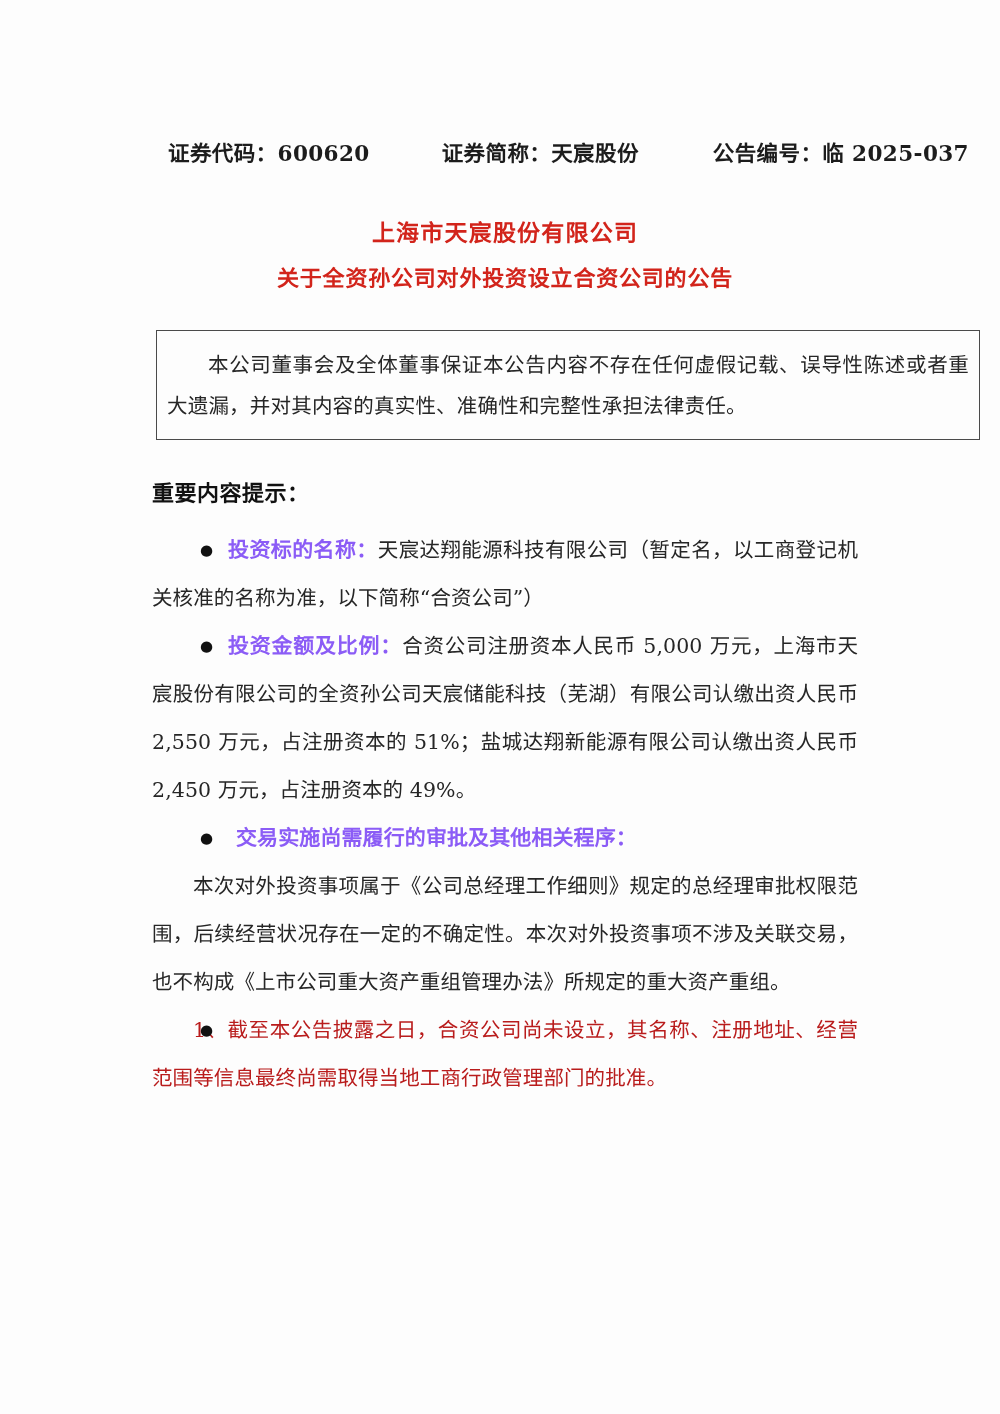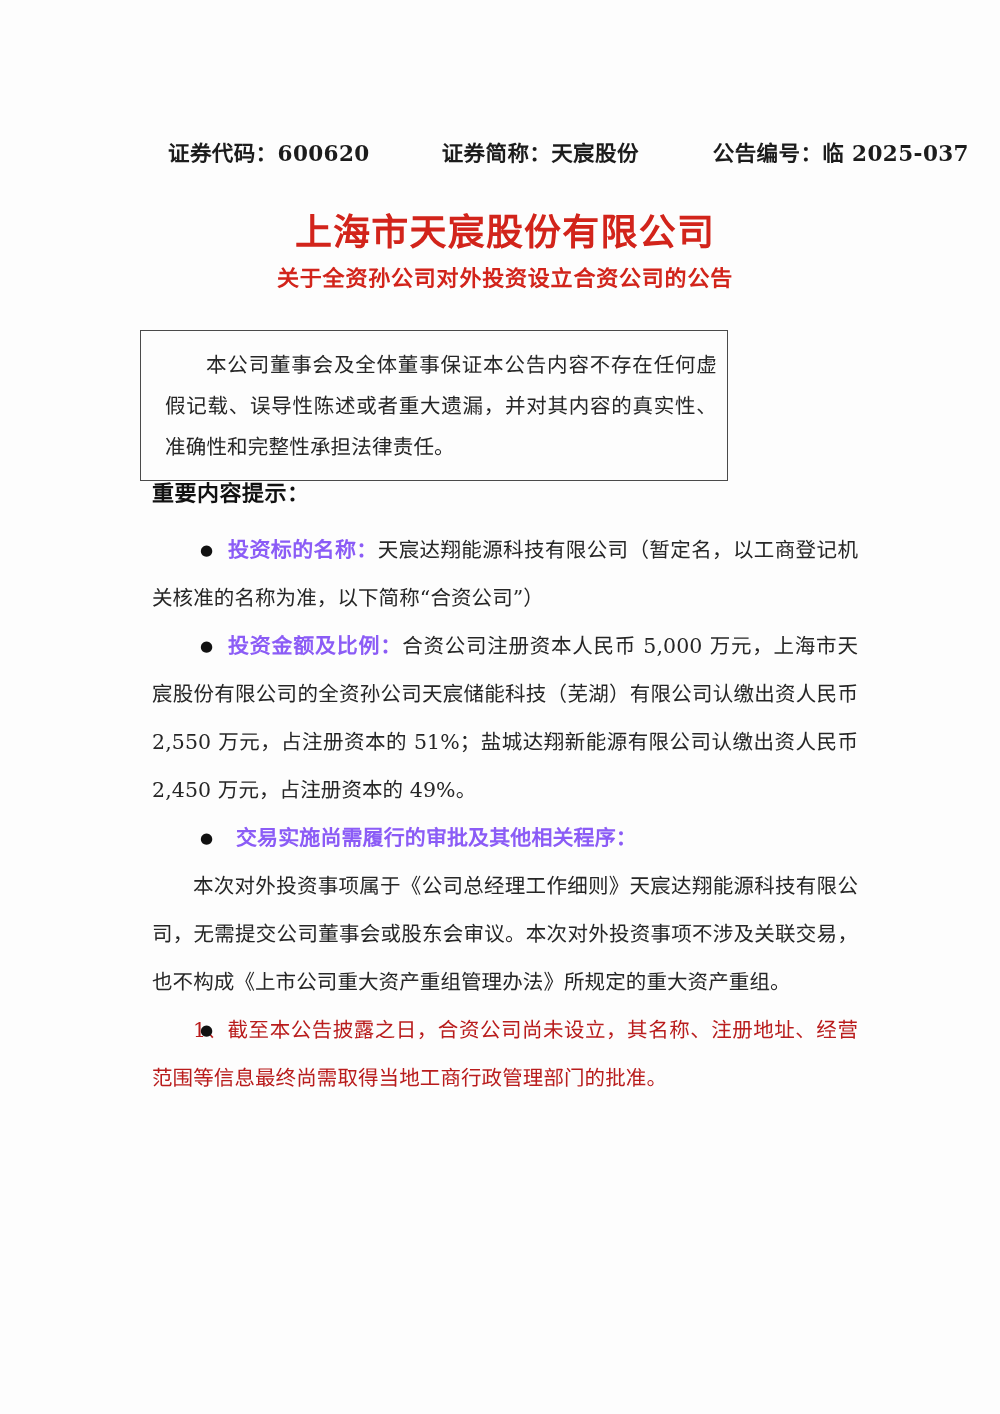--- a/index.html
+++ b/index.html
@@ -52,40 +52,40 @@
   .title-block {
     position: absolute;
     left: 152px;
     top: 210px;
     width: 706px;
     text-align: center;
   }
   .title-line {
     color: #d2241b;
     font-weight: bold;
-    font-size: 37px;
+    font-size: 23px;
     line-height: 46px;
     letter-spacing: 1.2px;
     font-family: "DejaVu Sans", "Liberation Sans", sans-serif;
     white-space: nowrap;
   }
   .title-line.line2 {
     font-size: 22px;
     letter-spacing: 0.8px;
   }
 
   
   .disclaimer-box {
     position: absolute;
-    left: 140px;
+    left: 156px;
     top: 330px;
-    width: 588px;
+    width: 824px;
     box-sizing: border-box;
     border: 1.4px solid #4a4a4a;
-    padding: 14px 10px 12px 24px;
+    padding: 14px 10px 12px 10px;
   }
   .disclaimer-text {
     font-size: 20.5px;
     line-height: 41px;
     text-indent: 2em;
     text-align: justify;
     text-justify: inter-ideograph;
     color: #262626;
     letter-spacing: 0.2px;
   }
@@ -193,21 +193,21 @@
     <div class="bullet-item">
       <span class="bullet-mark">●</span>
       <span class="bullet-lead">投资金额及比例：</span><span class="bullet-rest">合资公司注册资本人民币 5,000 万元，上海市天宸股份有限公司的全资孙公司天宸储能科技（芜湖）有限公司认缴出资人民币 2,550 万元，占注册资本的 51%；盐城达翔新能源有限公司认缴出资人民币 2,450 万元，占注册资本的 49%。</span>
     </div>
 
     <div class="bullet-item lead-only">
       <span class="bullet-mark">●</span>
       <span class="bullet-lead">交易实施尚需履行的审批及其他相关程序：</span>
     </div>
 
-    <div class="para">本次对外投资事项属于《公司总经理工作细则》天宸达翔能源科技有限公司，无需提交公司董事会或股东会审议。本次对外投资事项不涉及关联交易，也不构成《上市公司重大资产重组管理办法》所规定的重大资产重组。</div>
+    <div class="para">本次对外投资事项属于《公司总经理工作细则》规定的总经理审批权限范围，后续经营状况存在一定的不确定性。本次对外投资事项不涉及关联交易，也不构成《上市公司重大资产重组管理办法》所规定的重大资产重组。</div>
 
     <div class="bullet-item lead-only">
       <span class="bullet-mark">●</span>
     </div>
 
     <div class="num-para">1、截至本公告披露之日，合资公司尚未设立，其名称、注册地址、经营范围等信息最终尚需取得当地工商行政管理部门的批准。</div>
 
   </div>
 
 </div>

